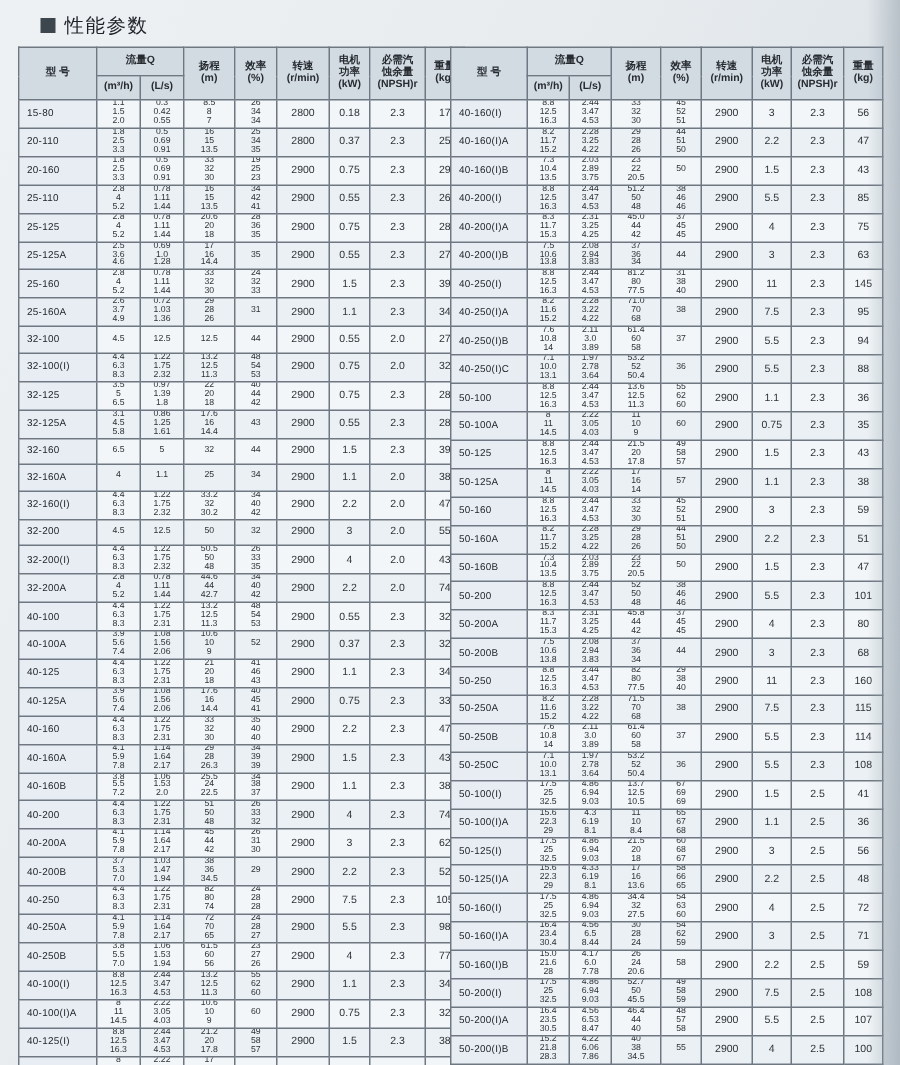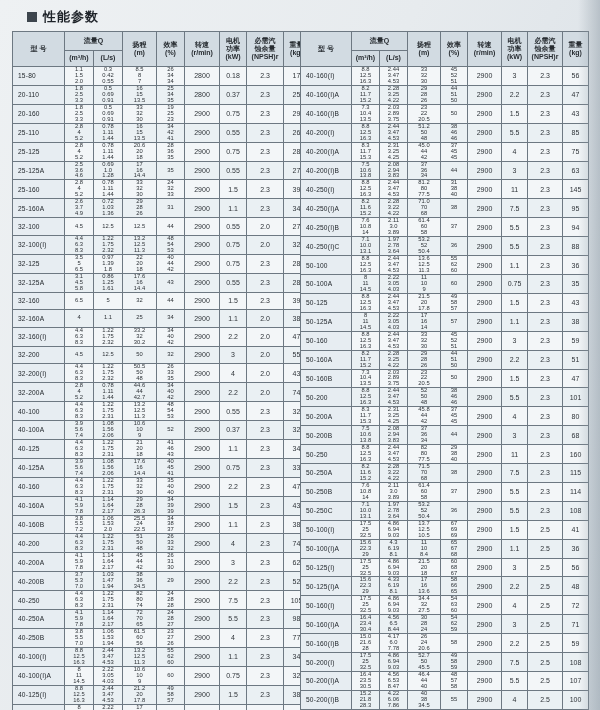--- a/index.html
+++ b/index.html
@@ -8,21 +8,21 @@
     font-family:"Liberation Sans","DejaVu Sans",sans-serif;
     background:linear-gradient(115deg,#eef1f3 0%,#e7ebee 45%,#dde3e8 75%,#cfd7dd 100%);
   }
   .edge-shadow{
     position:absolute;top:0;right:0;width:22px;height:710px;
     background:linear-gradient(to right,rgba(160,172,180,0),rgba(150,162,172,.55));
     pointer-events:none;
   }
   .title{
     position:absolute;left:27px;top:8px;display:flex;align-items:center;gap:6px;
-    color:#1d2228;font-size:13px;font-weight:bold;letter-spacing:1px;
+    color:#1d2228;font-size:13px;font-weight:normal;letter-spacing:1px;
   }
   .title .sq{width:10px;height:10px;background:#3d454d;display:inline-block;}
   table.ptable{
     position:absolute;border-collapse:collapse;table-layout:fixed;
     background:#f1f5f7;
   }
   #table-left{left:12px;top:31px;width:287px;height:672px;}
   #table-right{left:300px;top:31px;width:278px;height:660px;}
   .ptable th,.ptable td{
     border:1px solid #6d7882;padding:0;text-align:center;vertical-align:middle;

